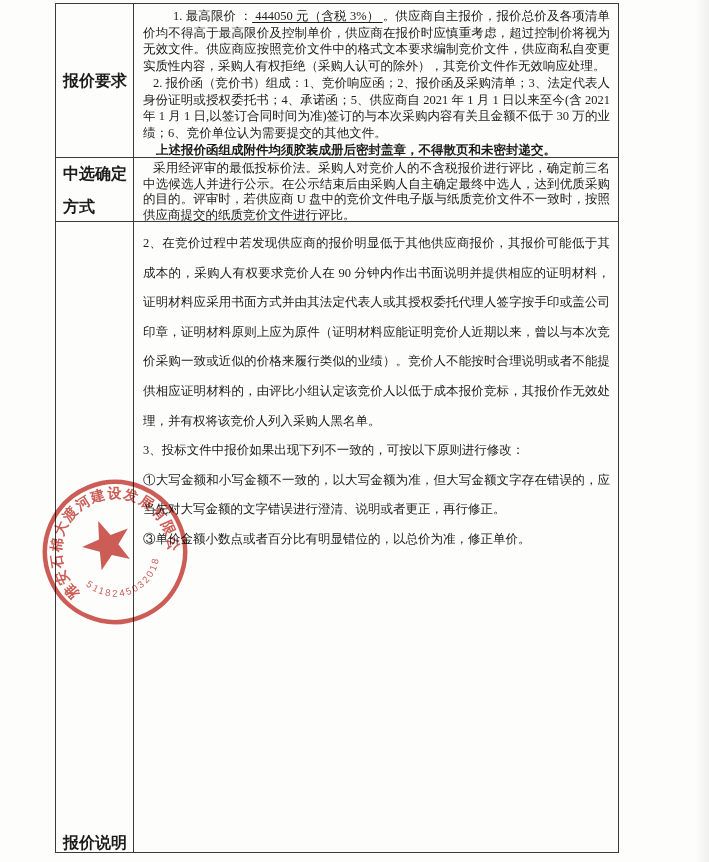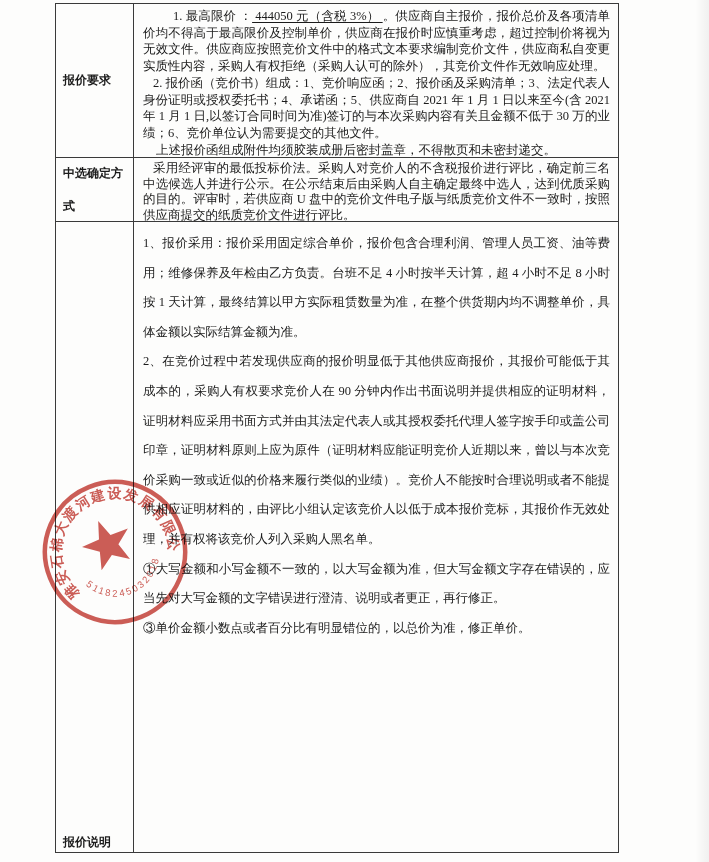--- a/index.html
+++ b/index.html
@@ -18,38 +18,38 @@
     position:absolute;left:55px;top:3px;width:564px;height:850px;
     box-sizing:border-box;border:1.5px solid #3a3a3a;
     display:flex;flex-direction:column;background:transparent;
   }
   .t-row{display:flex;box-sizing:border-box;border-bottom:1.5px solid #3a3a3a;}
   .t-row:last-child{border-bottom:none;flex:1;}
   .row-1{height:154px;}
   .row-2{height:64px;}
   .label-cell{
     width:78px;box-sizing:border-box;border-right:1.5px solid #3a3a3a;
-    padding-left:7px;font-size:12px;font-weight:600;line-height:19px;
+    padding-left:7px;font-size:16px;font-weight:600;line-height:19px;
     display:flex;flex-direction:column;justify-content:center;
   }
   .row-2 .label-cell{line-height:33px;justify-content:center;}
   .row-3 .label-cell{justify-content:flex-end;padding-top:14px;}
   .content-cell{
     flex:1;box-sizing:border-box;overflow:hidden;
     padding:4px 8px 0 9px;
     font-size:12.5px;text-align:justify;
   }
   .content-cell p{margin:0;}
   .row-1 .content-cell{line-height:16.7px;}
   .row-2 .content-cell{line-height:15.6px;padding-top:3px;}
   .row-3 .content-cell{line-height:29.6px;padding-top:7px;}
   .indent-lg{text-indent:30px;}
   .indent-sm{text-indent:10px;}
   .indent-md{text-indent:13px;}
-  .bold{font-weight:normal;}
+  .bold{font-weight:bold;}
   .u{text-decoration:underline;text-underline-offset:2px;}
   .seal{
     position:absolute;left:30px;top:467px;width:170px;height:170px;
     mix-blend-mode:multiply;opacity:0.82;pointer-events:none;
   }
 </style>
 </head>
 <body>
 
 <div class="doc-table">
@@ -72,22 +72,22 @@
     <div class="content-cell">
       <p class="indent-sm">采用经评审的最低投标价法。采购人对竞价人的不含税报价进行评比，确定前三名中选候选人并进行公示。在公示结束后由采购人自主确定最终中选人，达到优质采购的目的。评审时，若供应商 U 盘中的竞价文件电子版与纸质竞价文件不一致时，按照供应商提交的纸质竞价文件进行评比。</p>
     </div>
   </div>
 
   <div class="t-row row-3">
     <div class="label-cell">
       <span>报价说明</span>
     </div>
     <div class="content-cell">
-      <p>1、报价采用：报价采用固定综合单价，报价包含合理利润、管理人员工资、油等费用；维修保养及年检由乙方负责。台班不足 4 小时按半天计算，超 4 小时不足 8 小时按 1 天计算，最终结算以甲方实际租赁数量为准，在整个供货期内均不调整单价，具体金额以实际结算金额为准。</p>
       <p>2、在竞价过程中若发现供应商的报价明显低于其他供应商报价，其报价可能低于其成本的，采购人有权要求竞价人在 90 分钟内作出书面说明并提供相应的证明材料，证明材料应采用书面方式并由其法定代表人或其授权委托代理人签字按手印或盖公司印章，证明材料原则上应为原件（证明材料应能证明竞价人近期以来，曾以与本次竞价采购一致或近似的价格来履行类似的业绩）。竞价人不能按时合理说明或者不能提供相应证明材料的，由评比小组认定该竞价人以低于成本报价竞标，其报价作无效处理，并有权将该竞价人列入采购人黑名单。</p>
+      <p>3、投标文件中报价如果出现下列不一致的，可按以下原则进行修改：</p>
       <p>①大写金额和小写金额不一致的，以大写金额为准，但大写金额文字存在错误的，应当先对大写金额的文字错误进行澄清、说明或者更正，再行修正。</p>
       <p>③单价金额小数点或者百分比有明显错位的，以总价为准，修正单价。</p>
     </div>
   </div>
 
 </div>
 
 <svg class="seal" viewBox="0 0 170 170">
   <g transform="rotate(-22 85 85)" fill="#c23a32" stroke="none">
     <circle cx="85" cy="85" r="70" fill="none" stroke="#c23a32" stroke-width="4.5"></circle>

